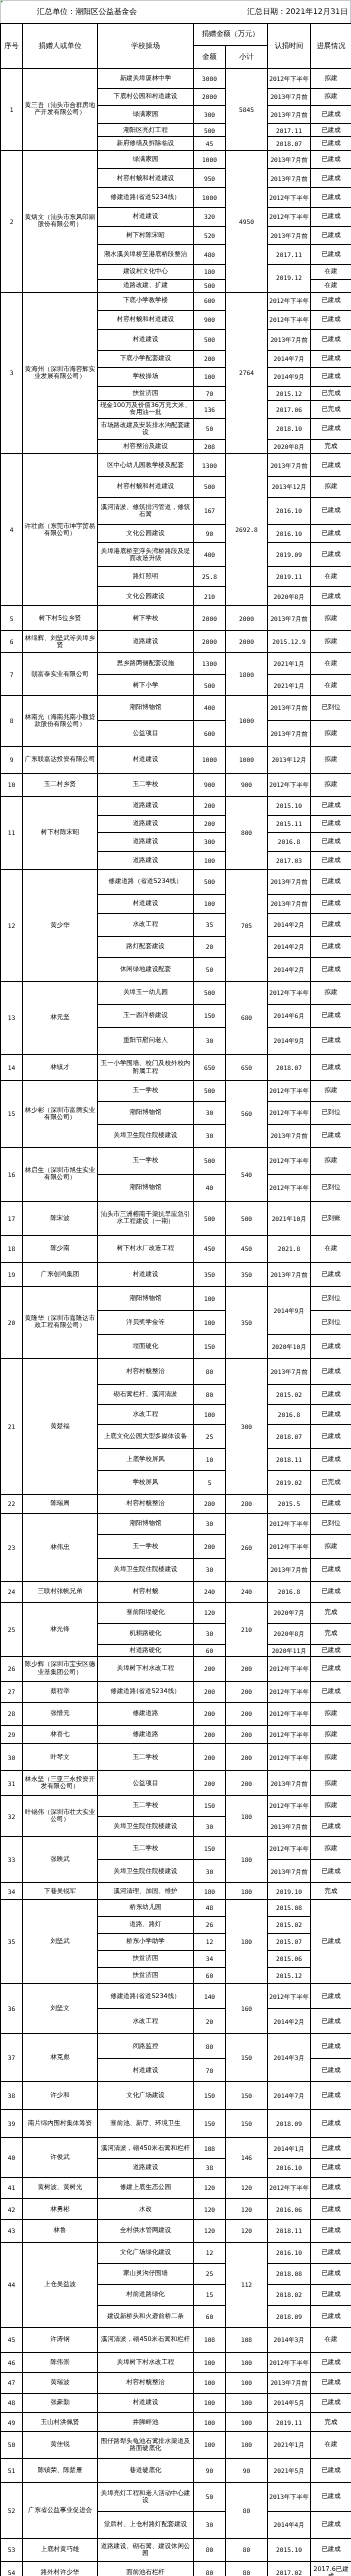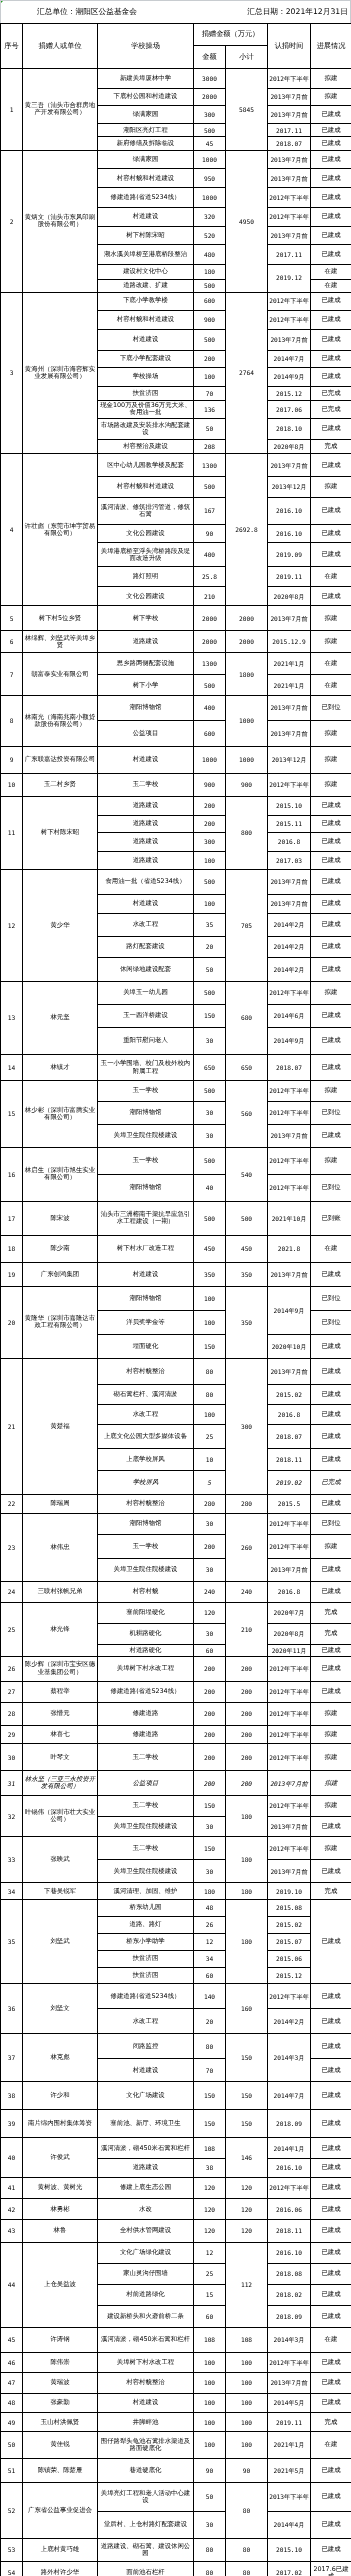--- a/index.html
+++ b/index.html
@@ -323,21 +323,21 @@
         </tr>
         <tr style="height: 18.5px;">
           <td>道路建设</td>
           <td class="num">100</td>
           <td class="num">2017.03</td>
           <td>已建成</td>
         </tr>
         <tr style="height: 25px;">
           <td class="idx" rowspan="5">12</td>
           <td rowspan="5">黄少华</td>
-          <td>食用油一批（省道S234线）</td>
+          <td>修建道路（省道S234线）</td>
           <td class="num">500</td>
           <td class="num" rowspan="5">705</td>
           <td class="num">2013年7月前</td>
           <td>已建成</td>
         </tr>
         <tr style="height: 19px;">
           <td>村道建设</td>
           <td class="num">100</td>
           <td class="num">2013年7月前</td>
           <td>已建成</td>
@@ -499,21 +499,21 @@
           <td class="num">25</td>
           <td class="num">2018.07</td>
           <td>已建成</td>
         </tr>
         <tr style="height: 22px;">
           <td>上底学校屏风</td>
           <td class="num">10</td>
           <td class="num">2018.11</td>
           <td>已建成</td>
         </tr>
-        <tr style="height: 24px; font-style: italic;">
+        <tr style="height: 24px;">
           <td>学校屏风</td>
           <td class="num">5</td>
           <td class="num">2019.02</td>
           <td>已完成</td>
         </tr>
         <tr style="height: 19px;">
           <td class="idx">22</td>
           <td>陈瑞周</td>
           <td>村容村貌整治</td>
           <td class="num">280</td>
@@ -610,21 +610,21 @@
         </tr>
         <tr style="height: 27px;">
           <td class="idx">30</td>
           <td>叶琴文</td>
           <td>玉二学校</td>
           <td class="num">200</td>
           <td class="num">200</td>
           <td class="num">2012年下半年</td>
           <td>拟建</td>
         </tr>
-        <tr style="height: 25px; font-style: italic;">
+        <tr style="height: 25px;">
           <td class="idx">31</td>
           <td>林永坚（三亚三永投资开发有限公司）</td>
           <td>公益项目</td>
           <td class="num">200</td>
           <td class="num">200</td>
           <td class="num">2013年7月前</td>
           <td>拟建</td>
         </tr>
         <tr style="height: 20.6px;">
           <td class="idx" rowspan="2">32</td>

